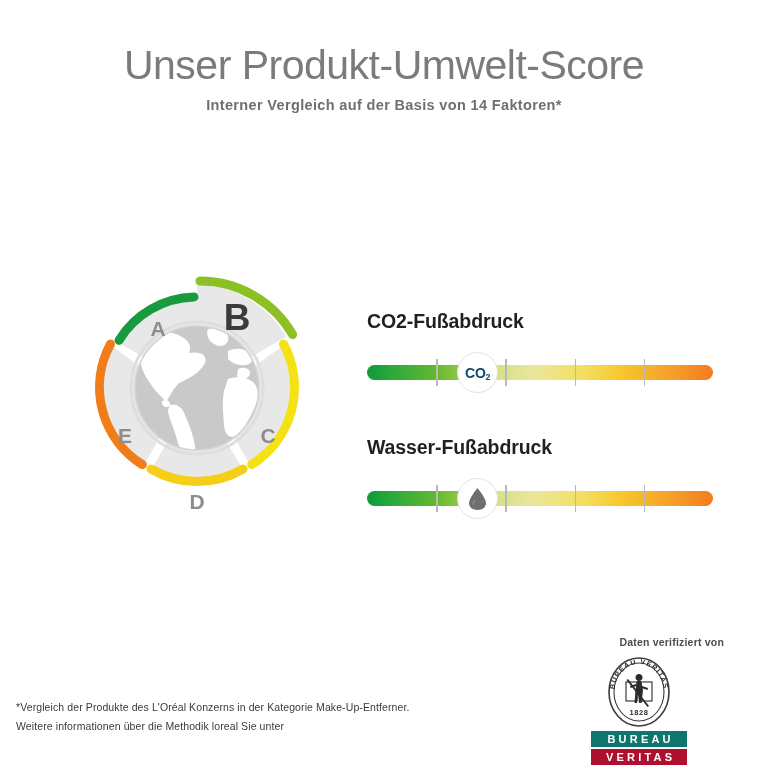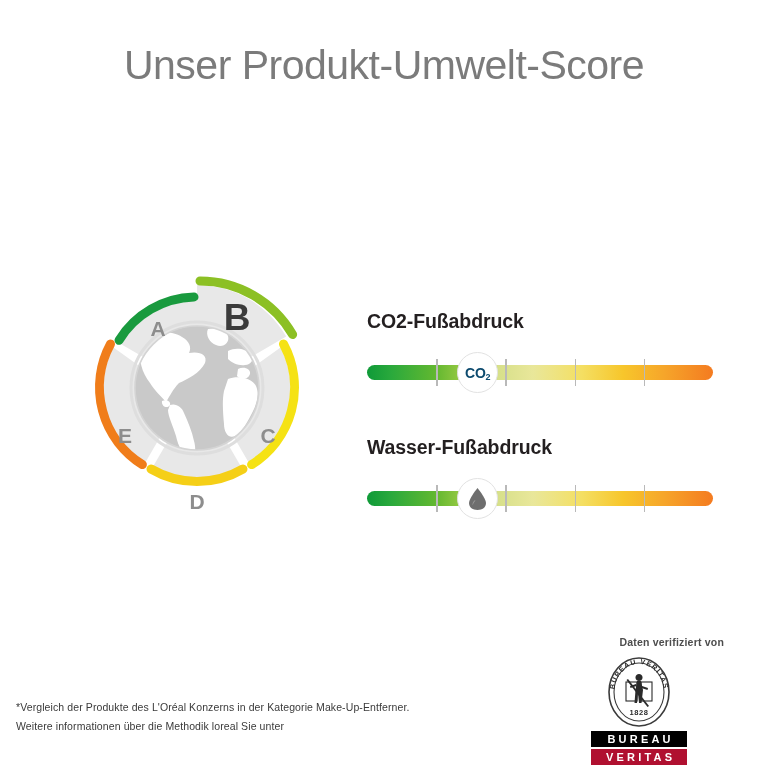--- a/index.html
+++ b/index.html
@@ -166,41 +166,42 @@
     display: flex;
     align-items: center;
     justify-content: center;
     color: #ffffff;
     font-size: 11px;
     font-weight: bold;
     letter-spacing: 3.2px;
     text-indent: 3.2px;
     box-sizing: border-box;
   }
-  #bv-bar-bureau { background: #000000; margin-top: 3px; }
+  #bv-bar-bureau { background: #0f766e; margin-top: 3px; }
   #bv-bar-veritas { background: #b01030; margin-top: 2px; }
 
   
   #footnote {
     position: absolute;
     left: 16px;
     top: 698px;
     width: 600px;
     font-size: 10.5px;
     color: #3a3a3a;
     line-height: 1.78;
     letter-spacing: 0.1px;
   }
   .footnote-line { white-space: nowrap; }
 </style>
 </head>
 <body>
 
 <div id="header">
   <div id="page-title">Unser Produkt-Umwelt-Score</div>
+  <div id="page-subtitle">Interner Vergleich auf der Basis von 14 Faktoren*</div>
 </div>
 
 <div id="score-wheel">
   <svg width="310" height="310" viewBox="0 0 310 310" aria-hidden="true">
     <defs>
       <clipPath id="globe-clip">
         <circle cx="155" cy="155" r="62"></circle>
       </clipPath>
     </defs>
 

